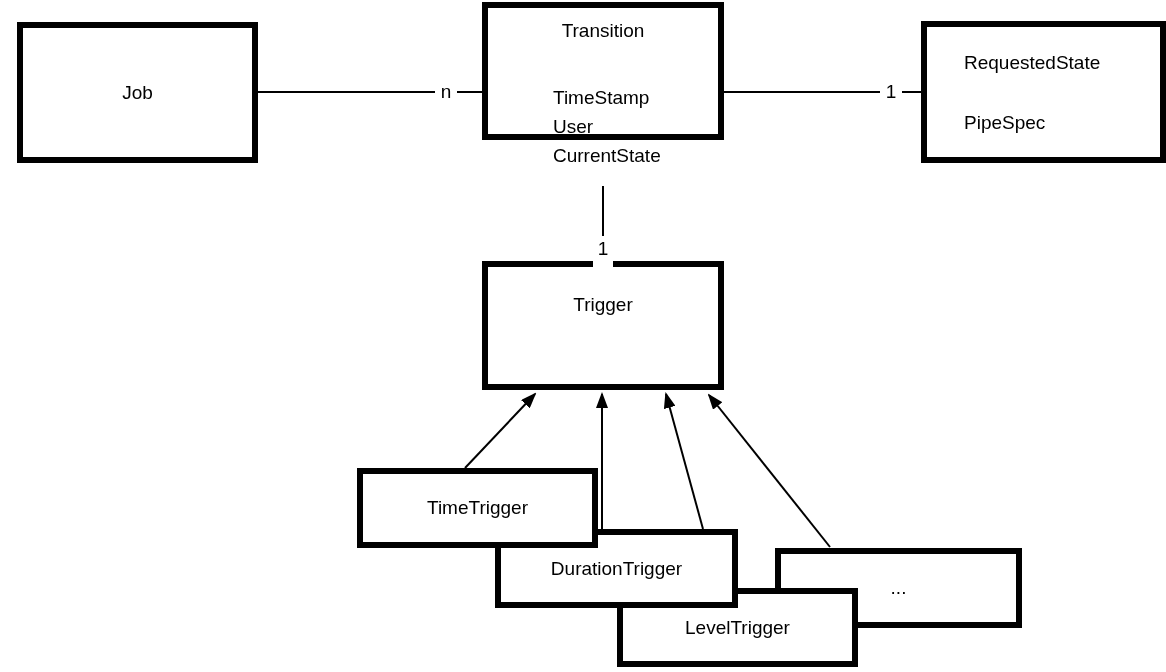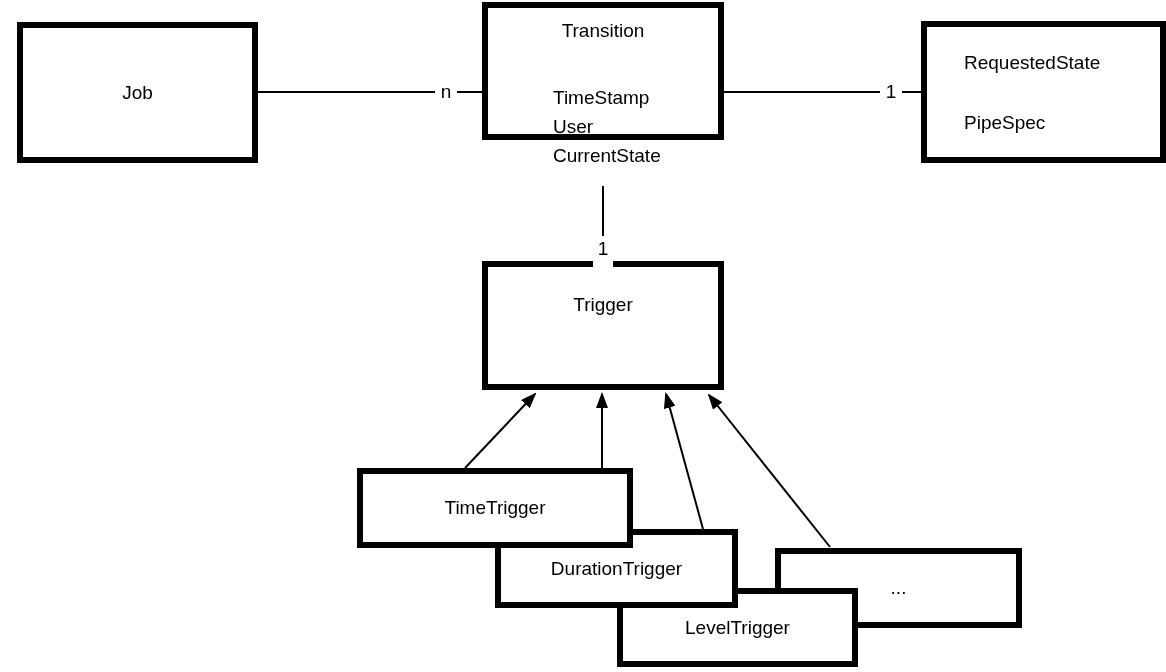--- a/index.html
+++ b/index.html
@@ -103,21 +103,21 @@
   </div>
 
   <div class="box centered" style="left:602px; top:588px; width:241px; height:79px; z-index:3;">
     <div>LevelTrigger</div>
   </div>
 
   <div class="box centered" style="left:480px; top:529px; width:243px; height:79px; z-index:4;">
     <div>DurationTrigger</div>
   </div>
 
-  <div class="box centered" style="left:342px; top:468px; width:276px; height:80px; z-index:5;">
+  <div class="box centered" style="left:342px; top:468px; width:241px; height:80px; z-index:5;">
     <div>TimeTrigger</div>
   </div>
 
   <div class="mult" style="left:435px; top:79px; width:22px; line-height:26px;">n</div>
 
   <div class="mult" style="left:880px; top:79px; width:22px; line-height:26px;">1</div>
 
   <div class="mult" style="left:593px; top:236px; width:20px; height:31px; line-height:25px;">1</div>
 
 </div>

